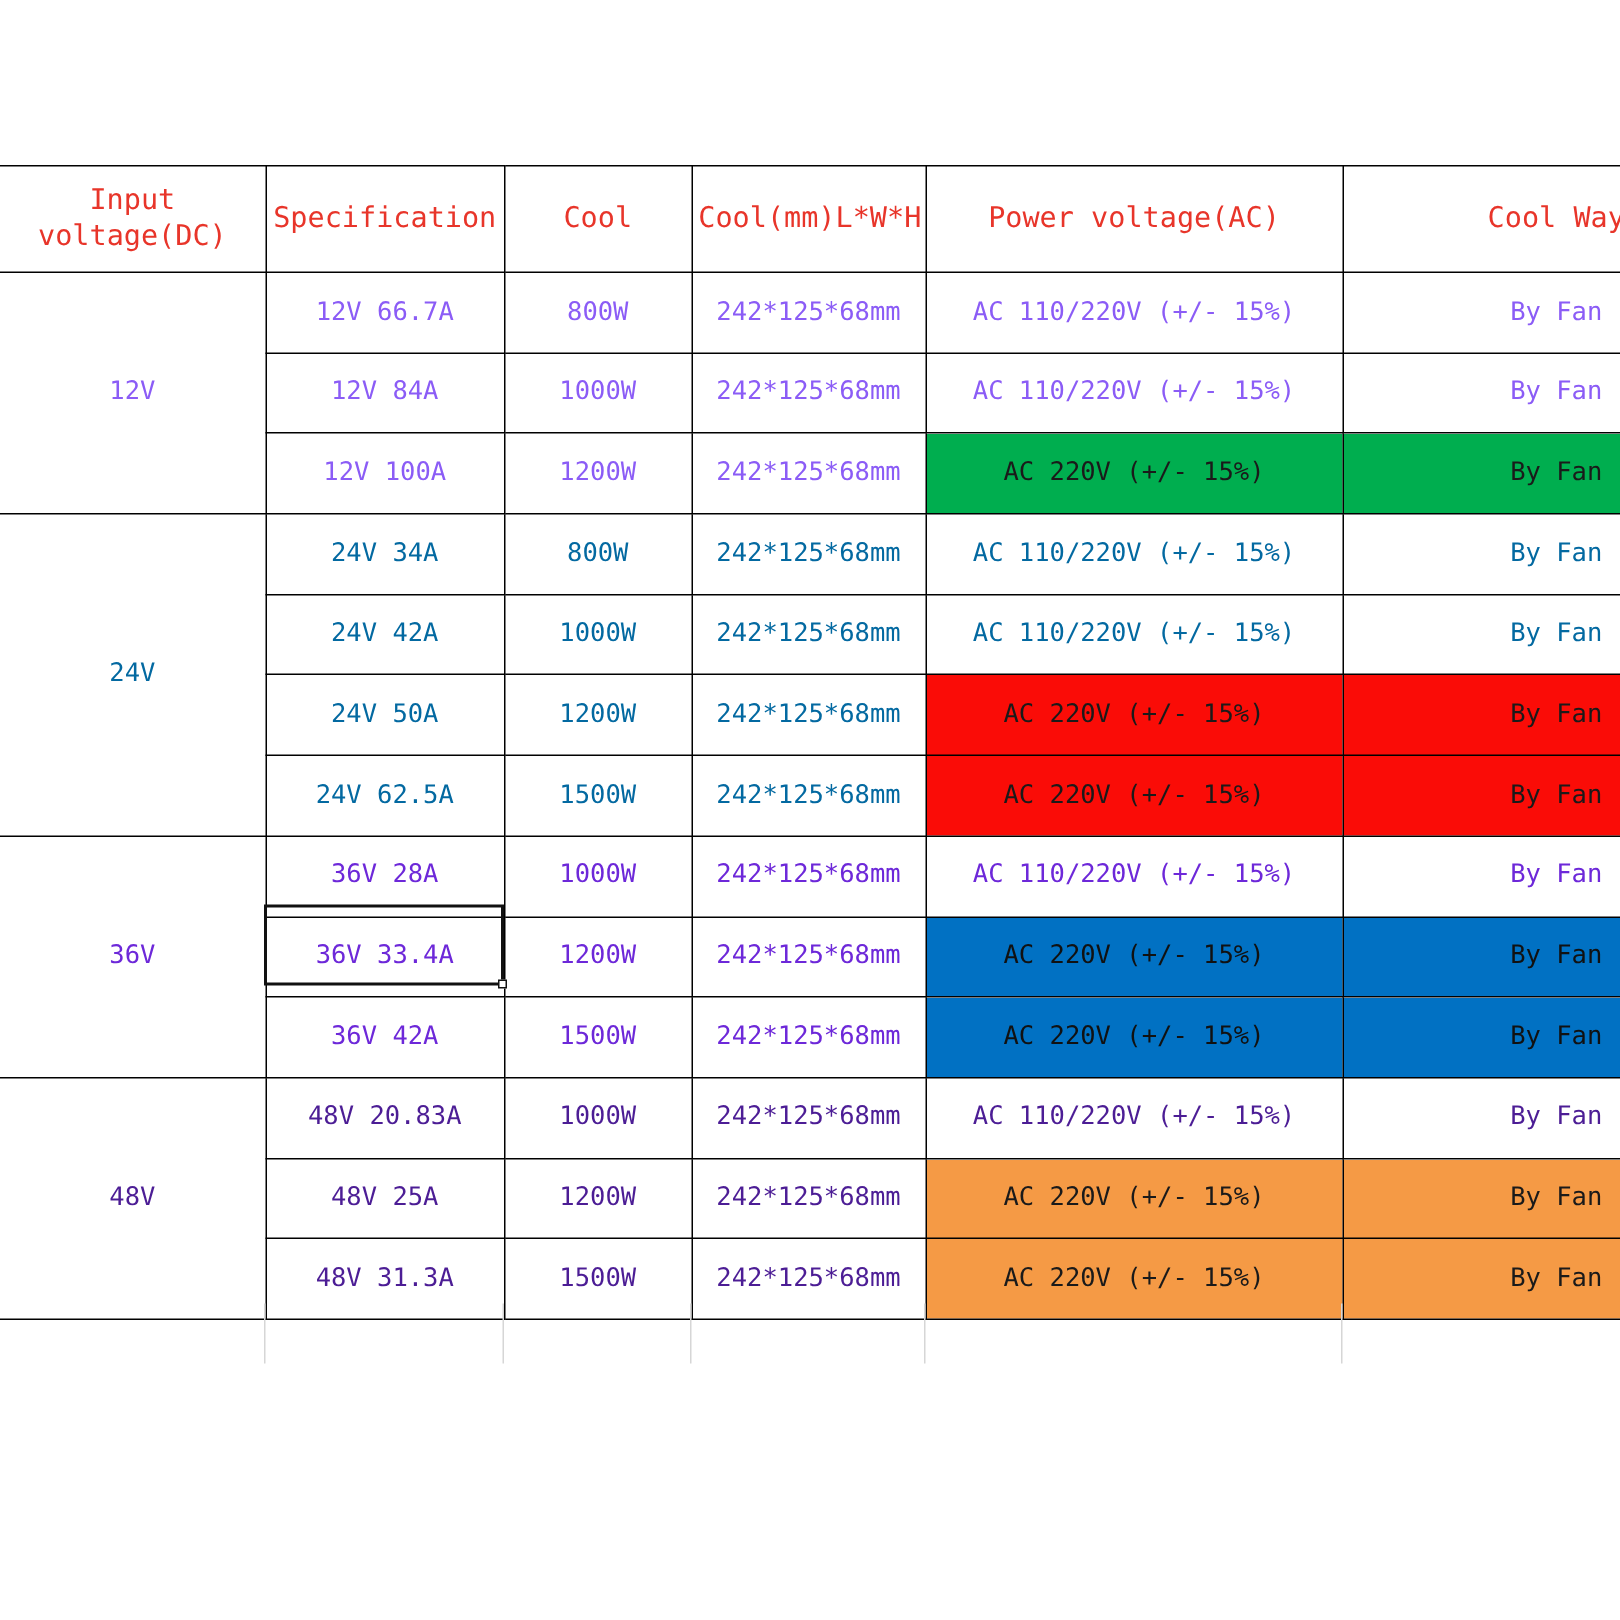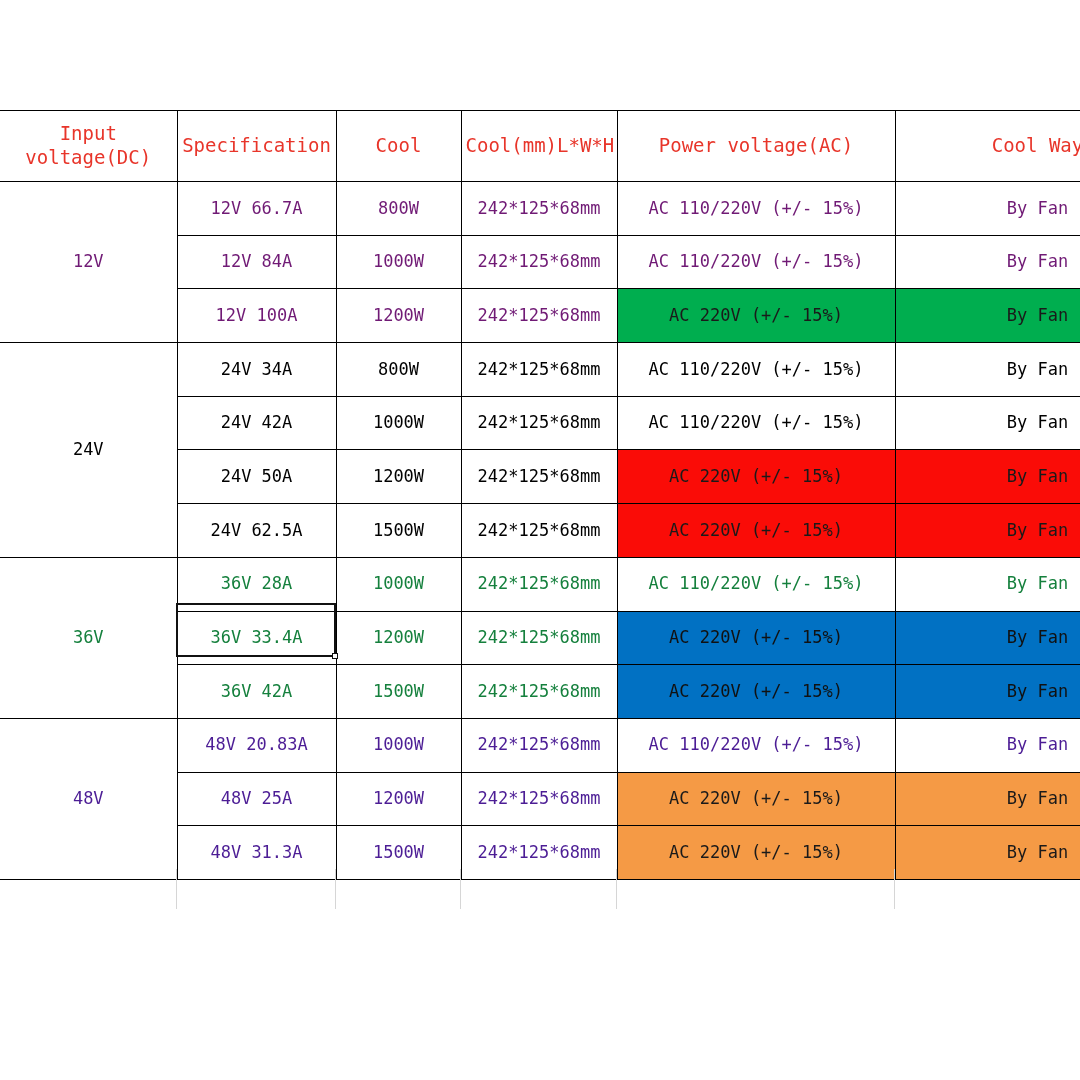--- a/index.html
+++ b/index.html
@@ -74,23 +74,23 @@
 
   
   td.vcol {
     font-family: "Liberation Serif", "DejaVu Serif", serif;
     font-size: 66px;
     font-weight: 400;
     letter-spacing: 1px;
   }
 
   
-  .t-green  { color: #701a75; }
-  .t-red    { color: #000000; }
-  .t-blue   { color: #15803d; }
+  .t-green  { color: #8b5cf6; }
+  .t-red    { color: #0369a1; }
+  .t-blue   { color: #6d28d9; }
   .t-orange { color: #4c1d95; }
 
   
   .fill-green  { background: #00ae4f; color: #1a1a1a !important; }
   .fill-red    { background: #fa0c07; color: #1a1a1a !important; }
   .fill-blue   { background: #0171c3; color: #111111 !important; }
   .fill-orange { background: #f59a45; color: #1a1a1a !important; }
 
   
   #ghost-row {

